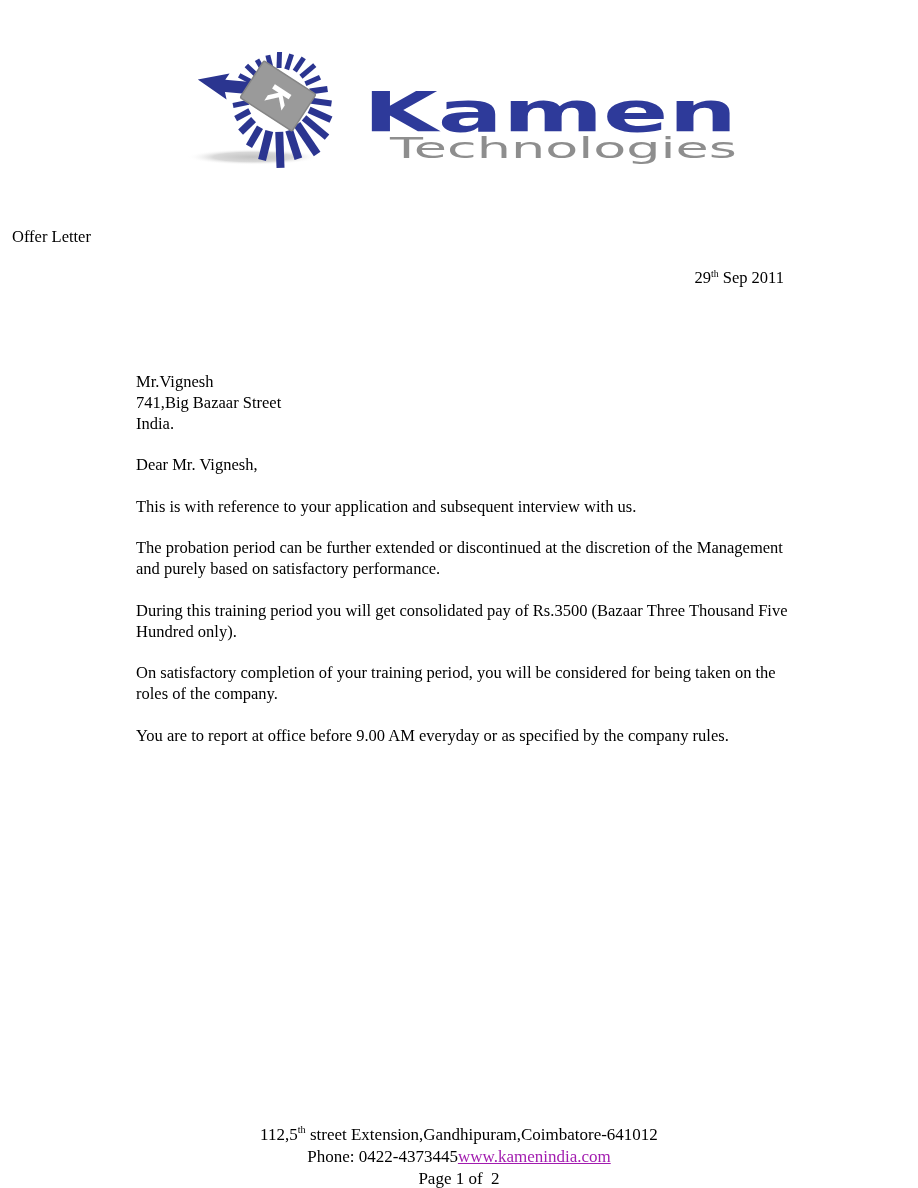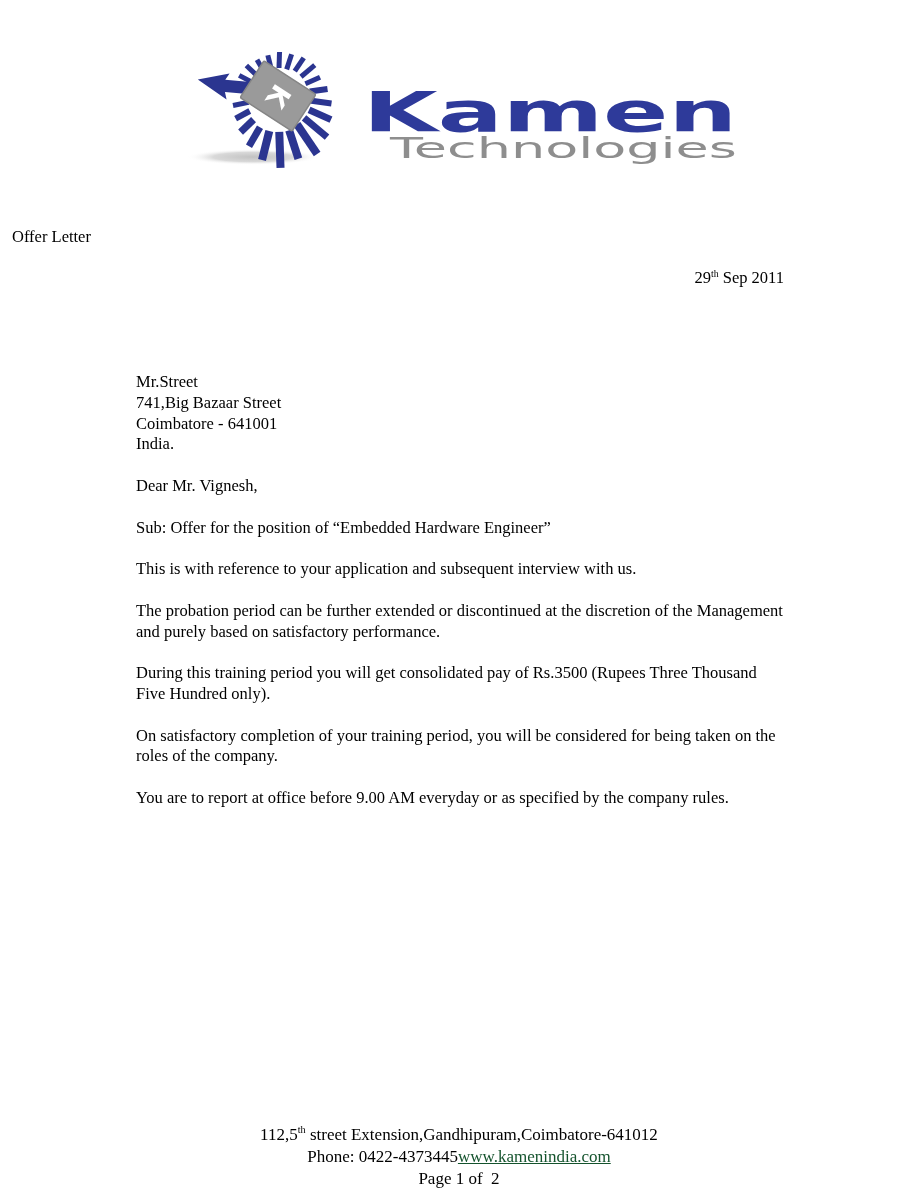--- a/index.html
+++ b/index.html
@@ -36,21 +36,21 @@
   .content{position:absolute;left:136px;top:372px;width:652px;line-height:20.8px;}
   .content p{margin:0 0 20.8px 0;}
   .recipient-block{margin:0 0 20.8px 0;}
   sup{font-size:0.6em;vertical-align:super;line-height:0;}
   
   .footer{
     position:absolute;top:1124px;left:0;width:100%;
     text-align:center;font-size:17px;line-height:22px;
   }
   .weblink{
-    color:#14532d;
+    color:#a21caf;
     text-decoration:underline;
     cursor:pointer;
   }
   .page-indicator{white-space:pre-wrap;}
 </style>
 </head>
 <body>
 
 <div class="page">
 
@@ -103,37 +103,35 @@
     </svg>
   </div>
 
   <div class="title">Offer Letter</div>
 
   <div class="date"><span>29</span><sup>th</sup><span> Sep 2011</span></div>
 
   <div class="content">
 
     <div class="recipient-block">
-      <div>Mr.Street</div>
+      <div>Mr.Vignesh</div>
       <div>741,Big Bazaar Street</div>
-      <div>Coimbatore - 641001</div>
       <div>India.</div>
     </div>
 
     <p>Dear Mr. Vignesh,</p>
 
-    <p>Sub: Offer for the position of “Embedded Hardware Engineer”</p>
 
     <p>This is with reference to your application and subsequent interview with us.</p>
 
 
 
     <p>The probation period can be further extended or discontinued at the discretion of the Management and purely based on satisfactory performance.</p>
 
-    <p>During this training period you will get consolidated pay of Rs.3500 (Rupees Three Thousand Five Hundred only).</p>
+    <p>During this training period you will get consolidated pay of Rs.3500 (Bazaar Three Thousand Five Hundred only).</p>
 
     <p>On satisfactory completion of your training period, you will be considered for being taken on the roles of the company.</p>
 
     <p>You are to report at office before 9.00 AM everyday or as specified by the company rules.</p>
   </div>
 
   <div class="footer">
     <div><span>112,5</span><sup>th</sup><span> street Extension,Gandhipuram,Coimbatore-641012</span></div>
     <div><span>Phone: 0422-4373445</span><a class="weblink">www.kamenindia.com</a></div>
     <div class="page-indicator">Page 1 of  2</div>

